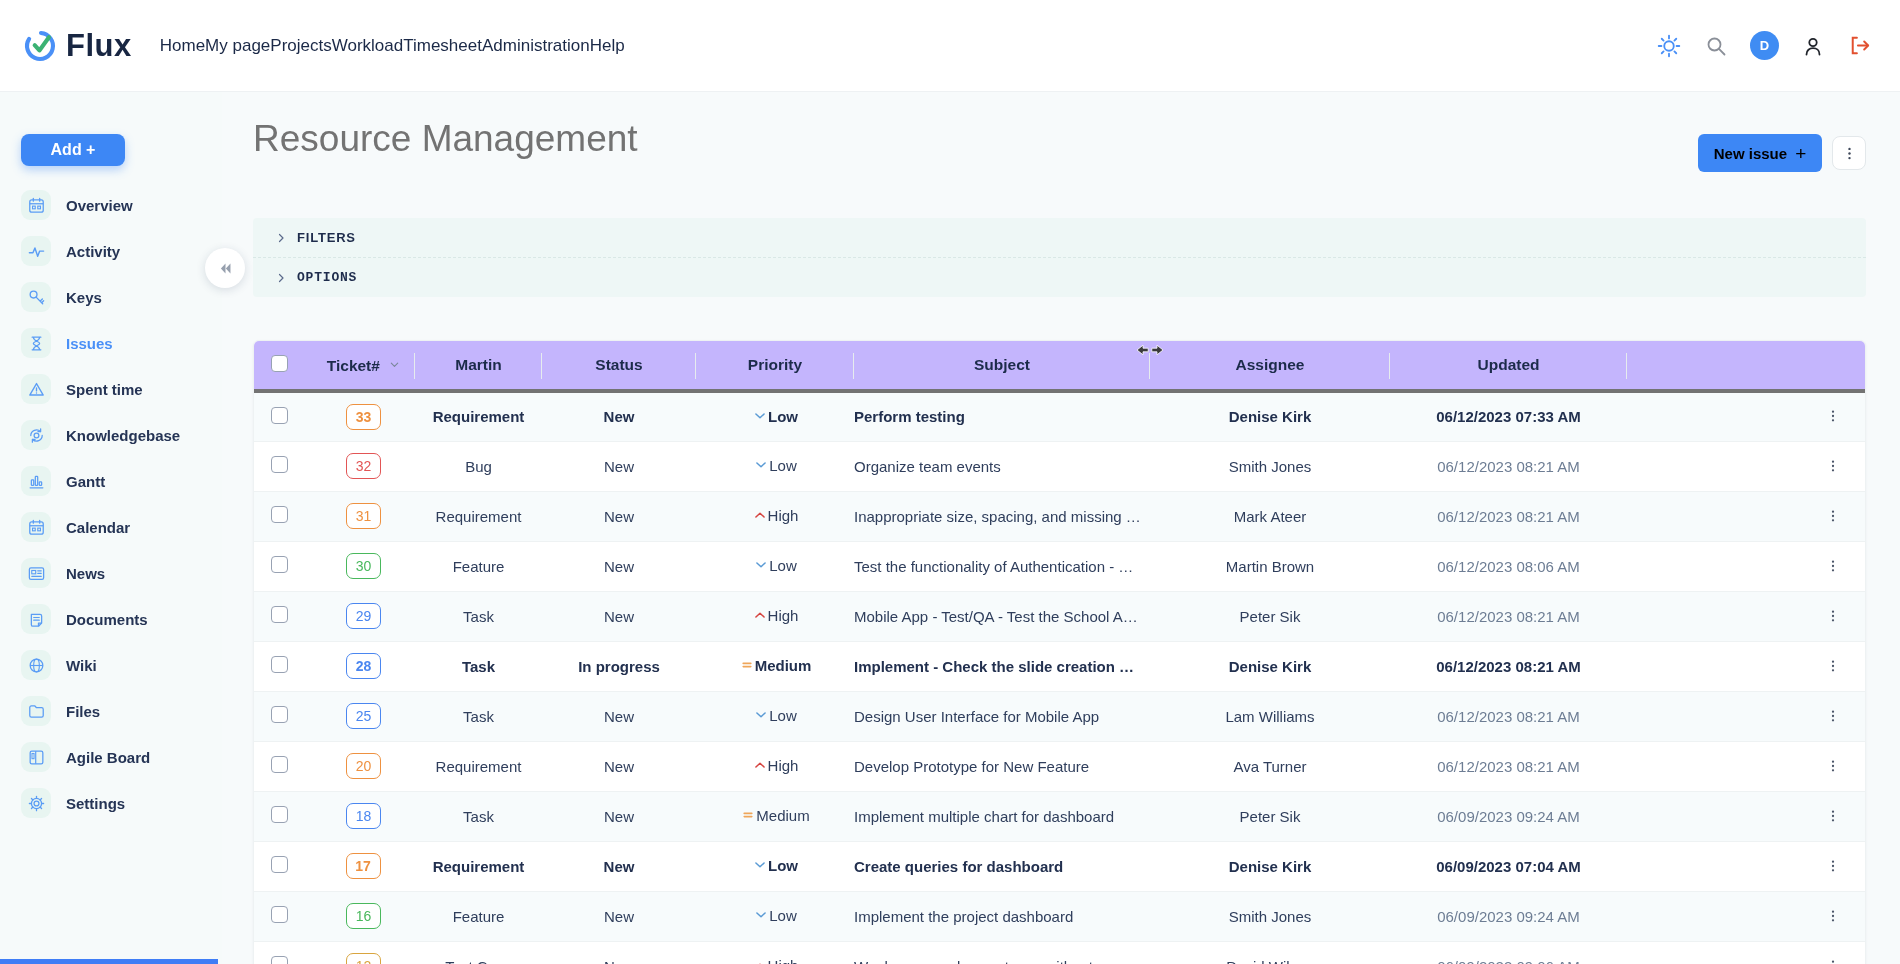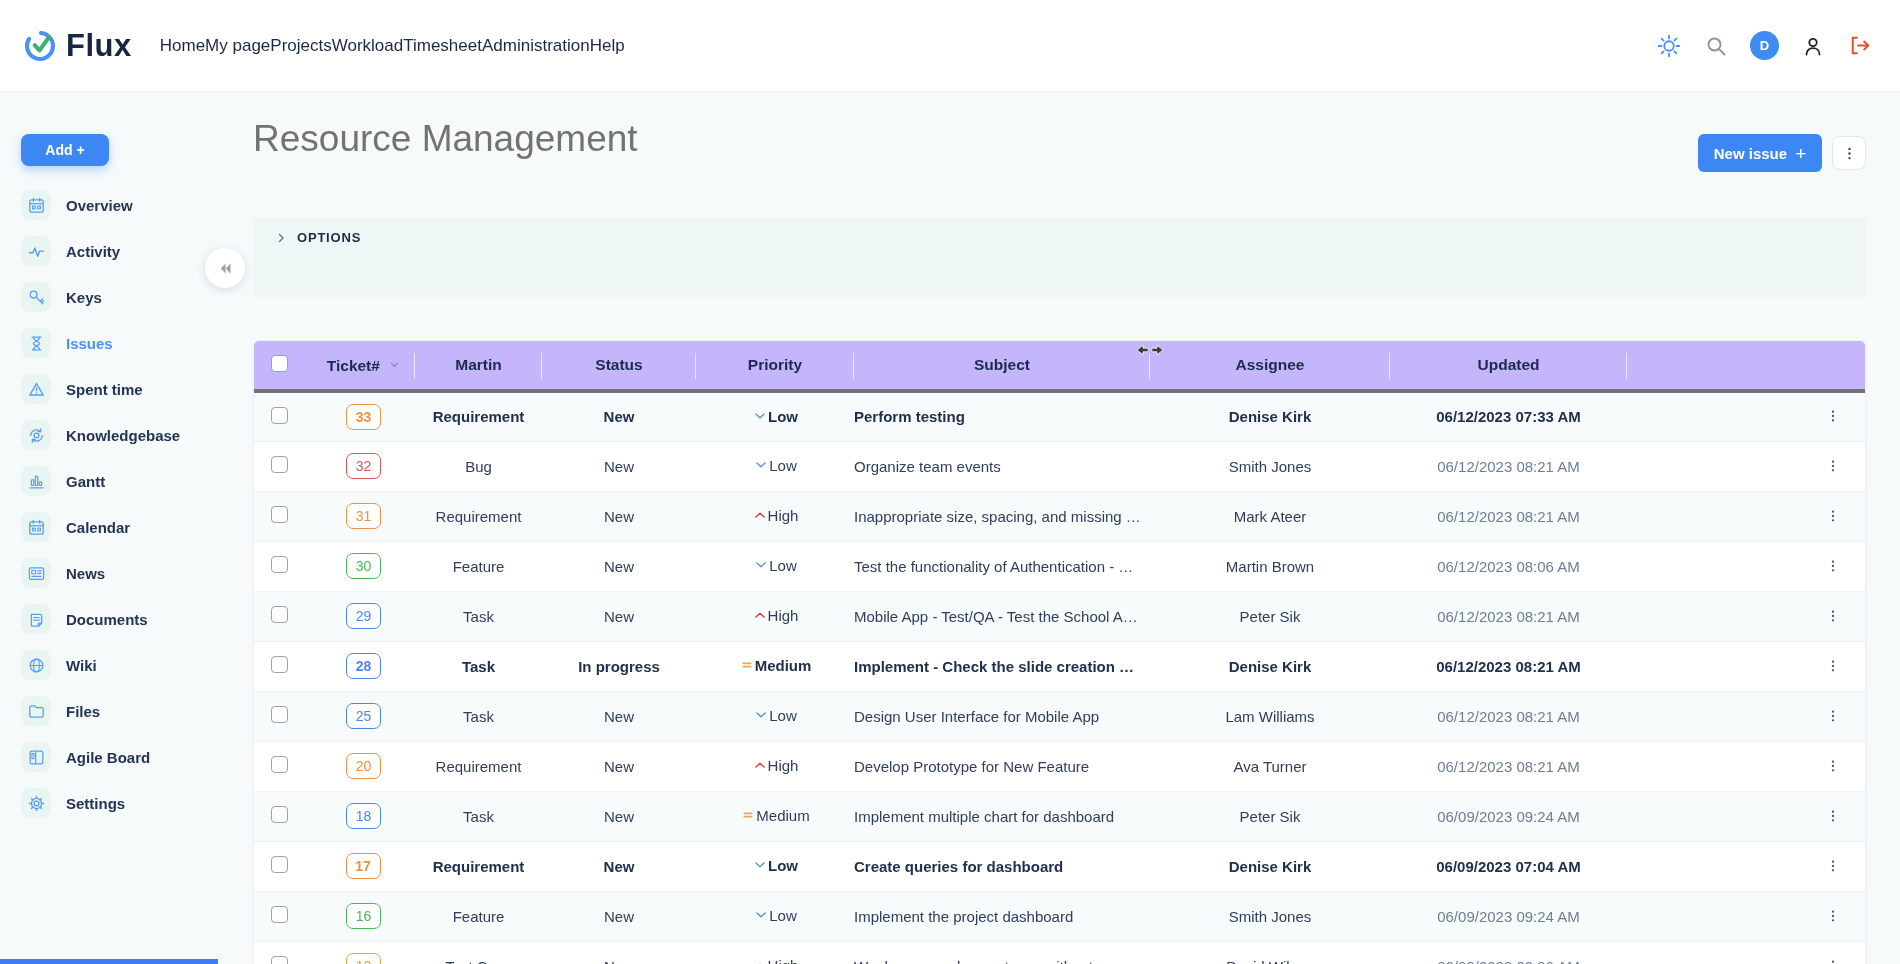--- a/index.html
+++ b/index.html
@@ -29,23 +29,23 @@
     color:#fff; font-size:13px; font-weight:700;
     display:flex; align-items:center; justify-content:center;
   }
 
   
   .sidebar {
     position:absolute; left:0; top:92px; width:222px; bottom:0;
     background:#f6fafa; z-index:20;
   }
   .add-btn {
-    position:absolute; left:21px; top:42px; width:88px; height:32px;
+    position:absolute; left:21px; top:42px; width:104px; height:32px;
     background:#3d87f5; color:#fff; border:none; border-radius:8px;
-    font-family:inherit; font-size:14px; font-weight:700; cursor:pointer;
+    font-family:inherit; font-size:16px; font-weight:700; cursor:pointer;
     box-shadow:0 4px 10px rgba(61,135,245,.35);
   }
   .side-list { position:absolute; left:0; top:90px; width:100%; }
   .side-item { position:relative; height:46px; display:flex; align-items:center; cursor:pointer; padding-left:21px; }
   .side-tile {
     width:30px; height:30px; border-radius:9px; background:#e8f5f1;
     display:flex; align-items:center; justify-content:center; flex:0 0 auto;
   }
   .side-label { margin-left:15px; font-size:15px; font-weight:600; color:#253455; }
   .side-item.active .side-label { color:#4a90f7; }
@@ -55,37 +55,37 @@
     box-shadow:0 2px 10px rgba(30,50,80,.15);
     display:flex; align-items:center; justify-content:center;
   }
   .side-scrollbar { position:absolute; left:0; bottom:0; width:218px; height:5px; background:#3f7df6; z-index:45; }
 
   
   .main { position:absolute; left:222px; top:92px; right:0; bottom:0; }
   .page-title { position:absolute; left:31px; top:26px; font-size:37px; font-weight:400; color:#737373; }
   .new-issue-btn {
     position:absolute; left:1476px; top:42px; width:124px; height:38px;
-    background:#3d87f5; color:#ffffff; border:none; border-radius:6px;
+    background:#3d87f5; color:#000000; border:none; border-radius:6px;
     font-family:inherit; font-size:15px; font-weight:600; cursor:pointer;
     display:flex; align-items:center; justify-content:center; gap:8px;
   }
   .new-issue-plus { font-size:19px; font-weight:400; line-height:1; }
   .page-kebab-btn {
     position:absolute; left:1610px; top:44px; width:34px; height:34px;
     background:#fff; border:1px solid #e3e8eb; border-radius:8px; cursor:pointer;
     display:flex; align-items:center; justify-content:center;
   }
 
   .filters-card {
     position:absolute; left:31px; top:126px; width:1613px; height:79px;
     background:#eef7f6; border-radius:4px; overflow:hidden;
   }
   .filter-row { height:39px; display:flex; align-items:center; padding-left:22px; gap:10px; cursor:pointer; }
-  .filter-row + .filter-row { border-top:1px dashed #d9e8e6; height:40px; }
+  .filter-row + .filter-row { border-top:1px dashed #d9e8e6; height:40px;font-family:Liberation Mono, monospace; }
   .filter-label { font-size:13px; font-weight:700; letter-spacing:.8px; color:#1e2c4c; }
 
   
   .table-card {
     position:absolute; left:31px; top:248px; width:1613px; height:700px;
     background:#ffffff; border:1px solid #eef2f3; border-radius:6px 6px 0 0;
     box-shadow:0 1px 3px rgba(16,42,67,.05); overflow:hidden;
   }
   table { border-collapse:collapse; table-layout:fixed; width:1611px; }
   col.c-check{width:58px} col.c-id{width:103px} col.c-tracker{width:127px}
@@ -441,20 +441,28 @@
       </svg>
   </button>
 
   <div class="filters-card">
     <div class="filter-row">
       <span style="color:#5b6b8c">
         <svg class="ic" width="12" height="12" stroke="currentColor">
             <use href="#sym-chevron-right"></use>
           </svg>
       </span>
+      <span class="filter-label">FILTERS</span>
+    </div>
+    <div class="filter-row">
+      <span style="color:#5b6b8c">
+        <svg class="ic" width="12" height="12" stroke="currentColor">
+            <use href="#sym-chevron-right"></use>
+          </svg>
+      </span>
       <span class="filter-label">OPTIONS</span>
     </div>
   </div>
 
   <div class="table-card">
     <table>
       <colgroup>
         <col class="c-check">
           <col class="c-id">
           <col class="c-tracker">

